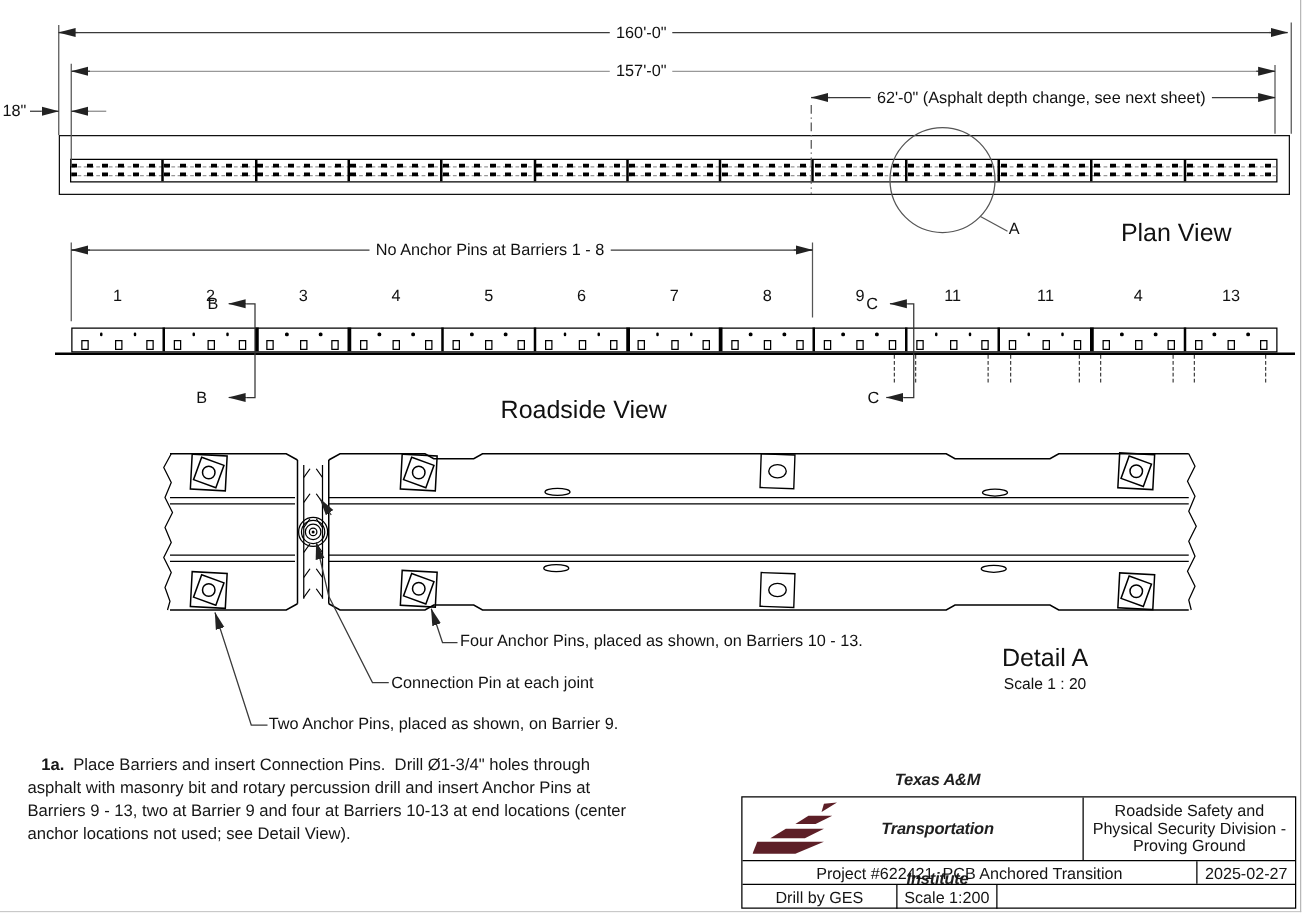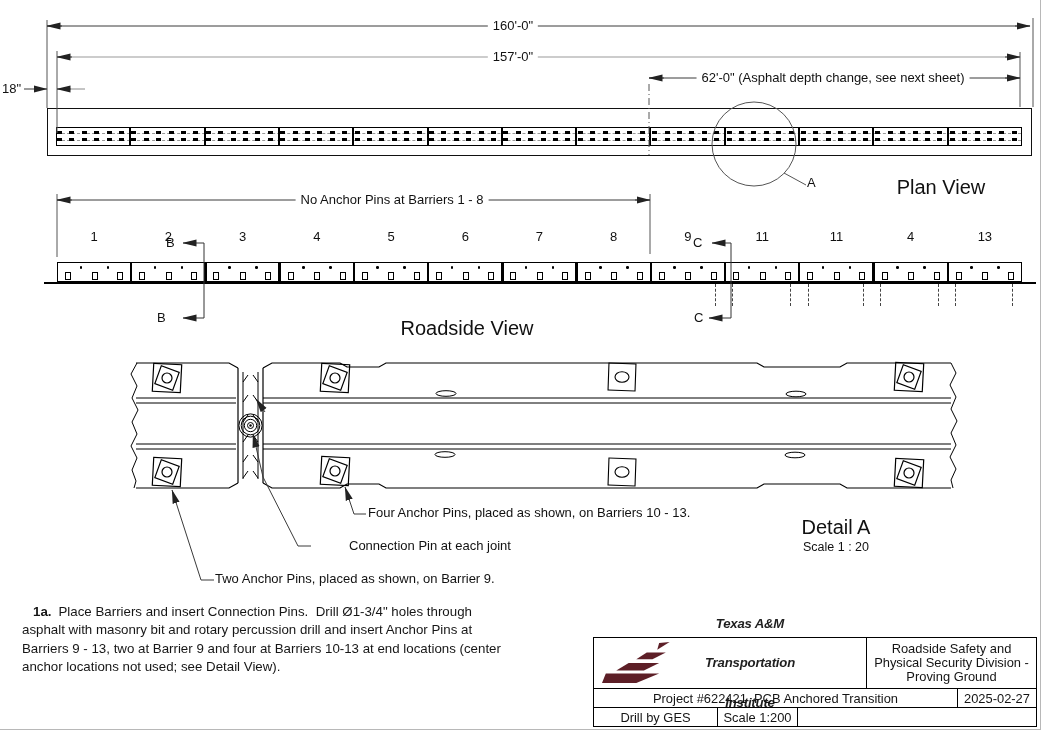--- a/index.html
+++ b/index.html
@@ -361,21 +361,21 @@
   <span class="lbl view-title ctr" style="left:941px;top:176px;">Plan View</span>
 
   <span class="lbl bgw ctr" style="left:392px;top:193px;">No Anchor Pins at Barriers 1 - 8</span>
   <span class="lbl" style="left:166px;top:236px;">B</span>
   <span class="lbl" style="left:157px;top:311px;">B</span>
   <span class="lbl" style="left:693px;top:236px;">C</span>
   <span class="lbl" style="left:694px;top:311px;">C</span>
   <span class="lbl view-title ctr" style="left:467px;top:317px;">Roadside View</span>
 
   <span class="lbl" style="left:368px;top:506px;">Four Anchor Pins, placed as shown, on Barriers 10 - 13.</span>
-  <span class="lbl" style="left:313px;top:539px;margin-left:36px;">Connection Pin at each joint</span>
+  <span class="lbl" style="left:313px;top:539px;">Connection Pin at each joint</span>
   <span class="lbl" style="left:215px;top:572px;">Two Anchor Pins, placed as shown, on Barrier 9.</span>
   <span class="lbl view-title ctr" style="left:836px;top:516px;">Detail A</span>
   <span class="lbl scale-lbl ctr" style="left:836px;top:540px;">Scale 1 : 20</span>
 
   <div id="notes">
     <p><b>1a.</b><span>Place Barriers and insert Connection Pins.  Drill Ø1-3/4" holes through asphalt with masonry bit and rotary percussion drill and insert Anchor Pins at Barriers 9 - 13, two at Barrier 9 and four at Barriers 10-13 at end locations (center anchor locations not used; see Detail View).</span></p>
   </div>
 
   <div id="titleblock">
     <div class="tb-row" id="tb-row1">

